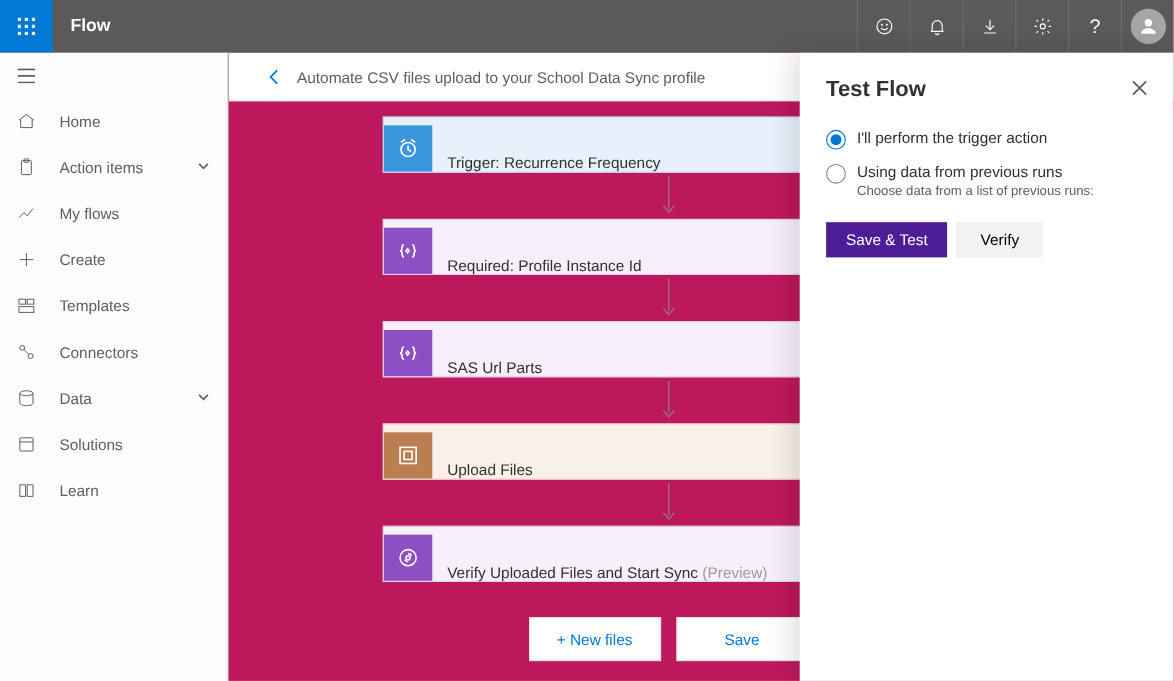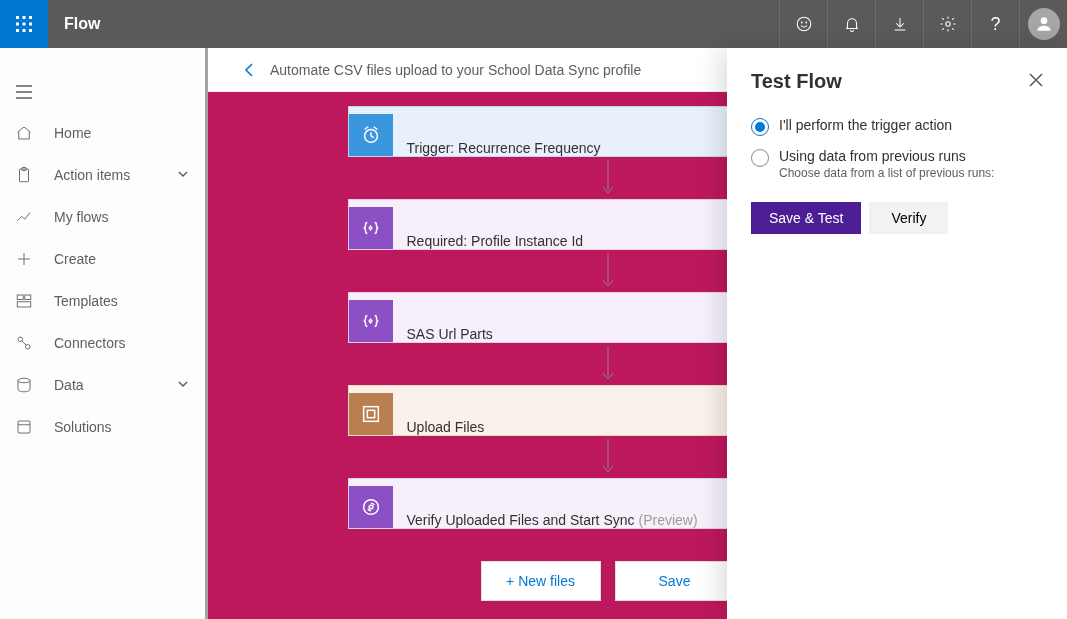--- a/index.html
+++ b/index.html
@@ -45,22 +45,22 @@
   }
   .avatar-circle svg { width: 20px; height: 20px; fill: #fff; stroke: none; }
 
   
   .body-row { display: flex; height: calc(619px - 48px); }
 
   
   .leftnav {
     width: 208px;
     background: #fdfdfd;
-    border-right: 3px solid #a3a3a3;
-    padding-top: 24px;
+    border-right: 1px solid #a3a3a3;
+    padding-top: 1px;
   }
   .hamburger {
     width: 48px; height: 40px;
     display: flex; align-items: center; justify-content: center;
     cursor: pointer;
   }
   .hamburger svg { stroke: #605e5c; }
   .nav-item {
     height: 42px;
     display: flex; align-items: center;
@@ -345,20 +345,28 @@
     </div>
     <div class="nav-item">
       <span class="nav-icon">
           <svg viewBox="0 0 24 24">
             <rect x="4" y="4" width="16" height="16" rx="1"></rect>
             <path d="M4 9h16"></path>
           </svg>
         </span>
       <span>Solutions</span>
     </div>
+    <div class="nav-item">
+      <span class="nav-icon">
+          <svg viewBox="0 0 24 24">
+            <path d="M4 5h7v14H4zM13 5h7v14h-7z"></path>
+          </svg>
+        </span>
+      <span>Learn</span>
+    </div>
   </div>
 
   <div class="canvas">
     <div class="breadcrumb-bar">
       <span class="back-arrow">
         <svg width="16" height="16" viewBox="0 0 16 16" fill="none">
             <path d="M10 2L4 8l6 6" stroke-width="1.6"></path>
           </svg>
       </span>
       <span style="margin-left:6px;">Automate CSV files upload to your School Data Sync profile</span>

